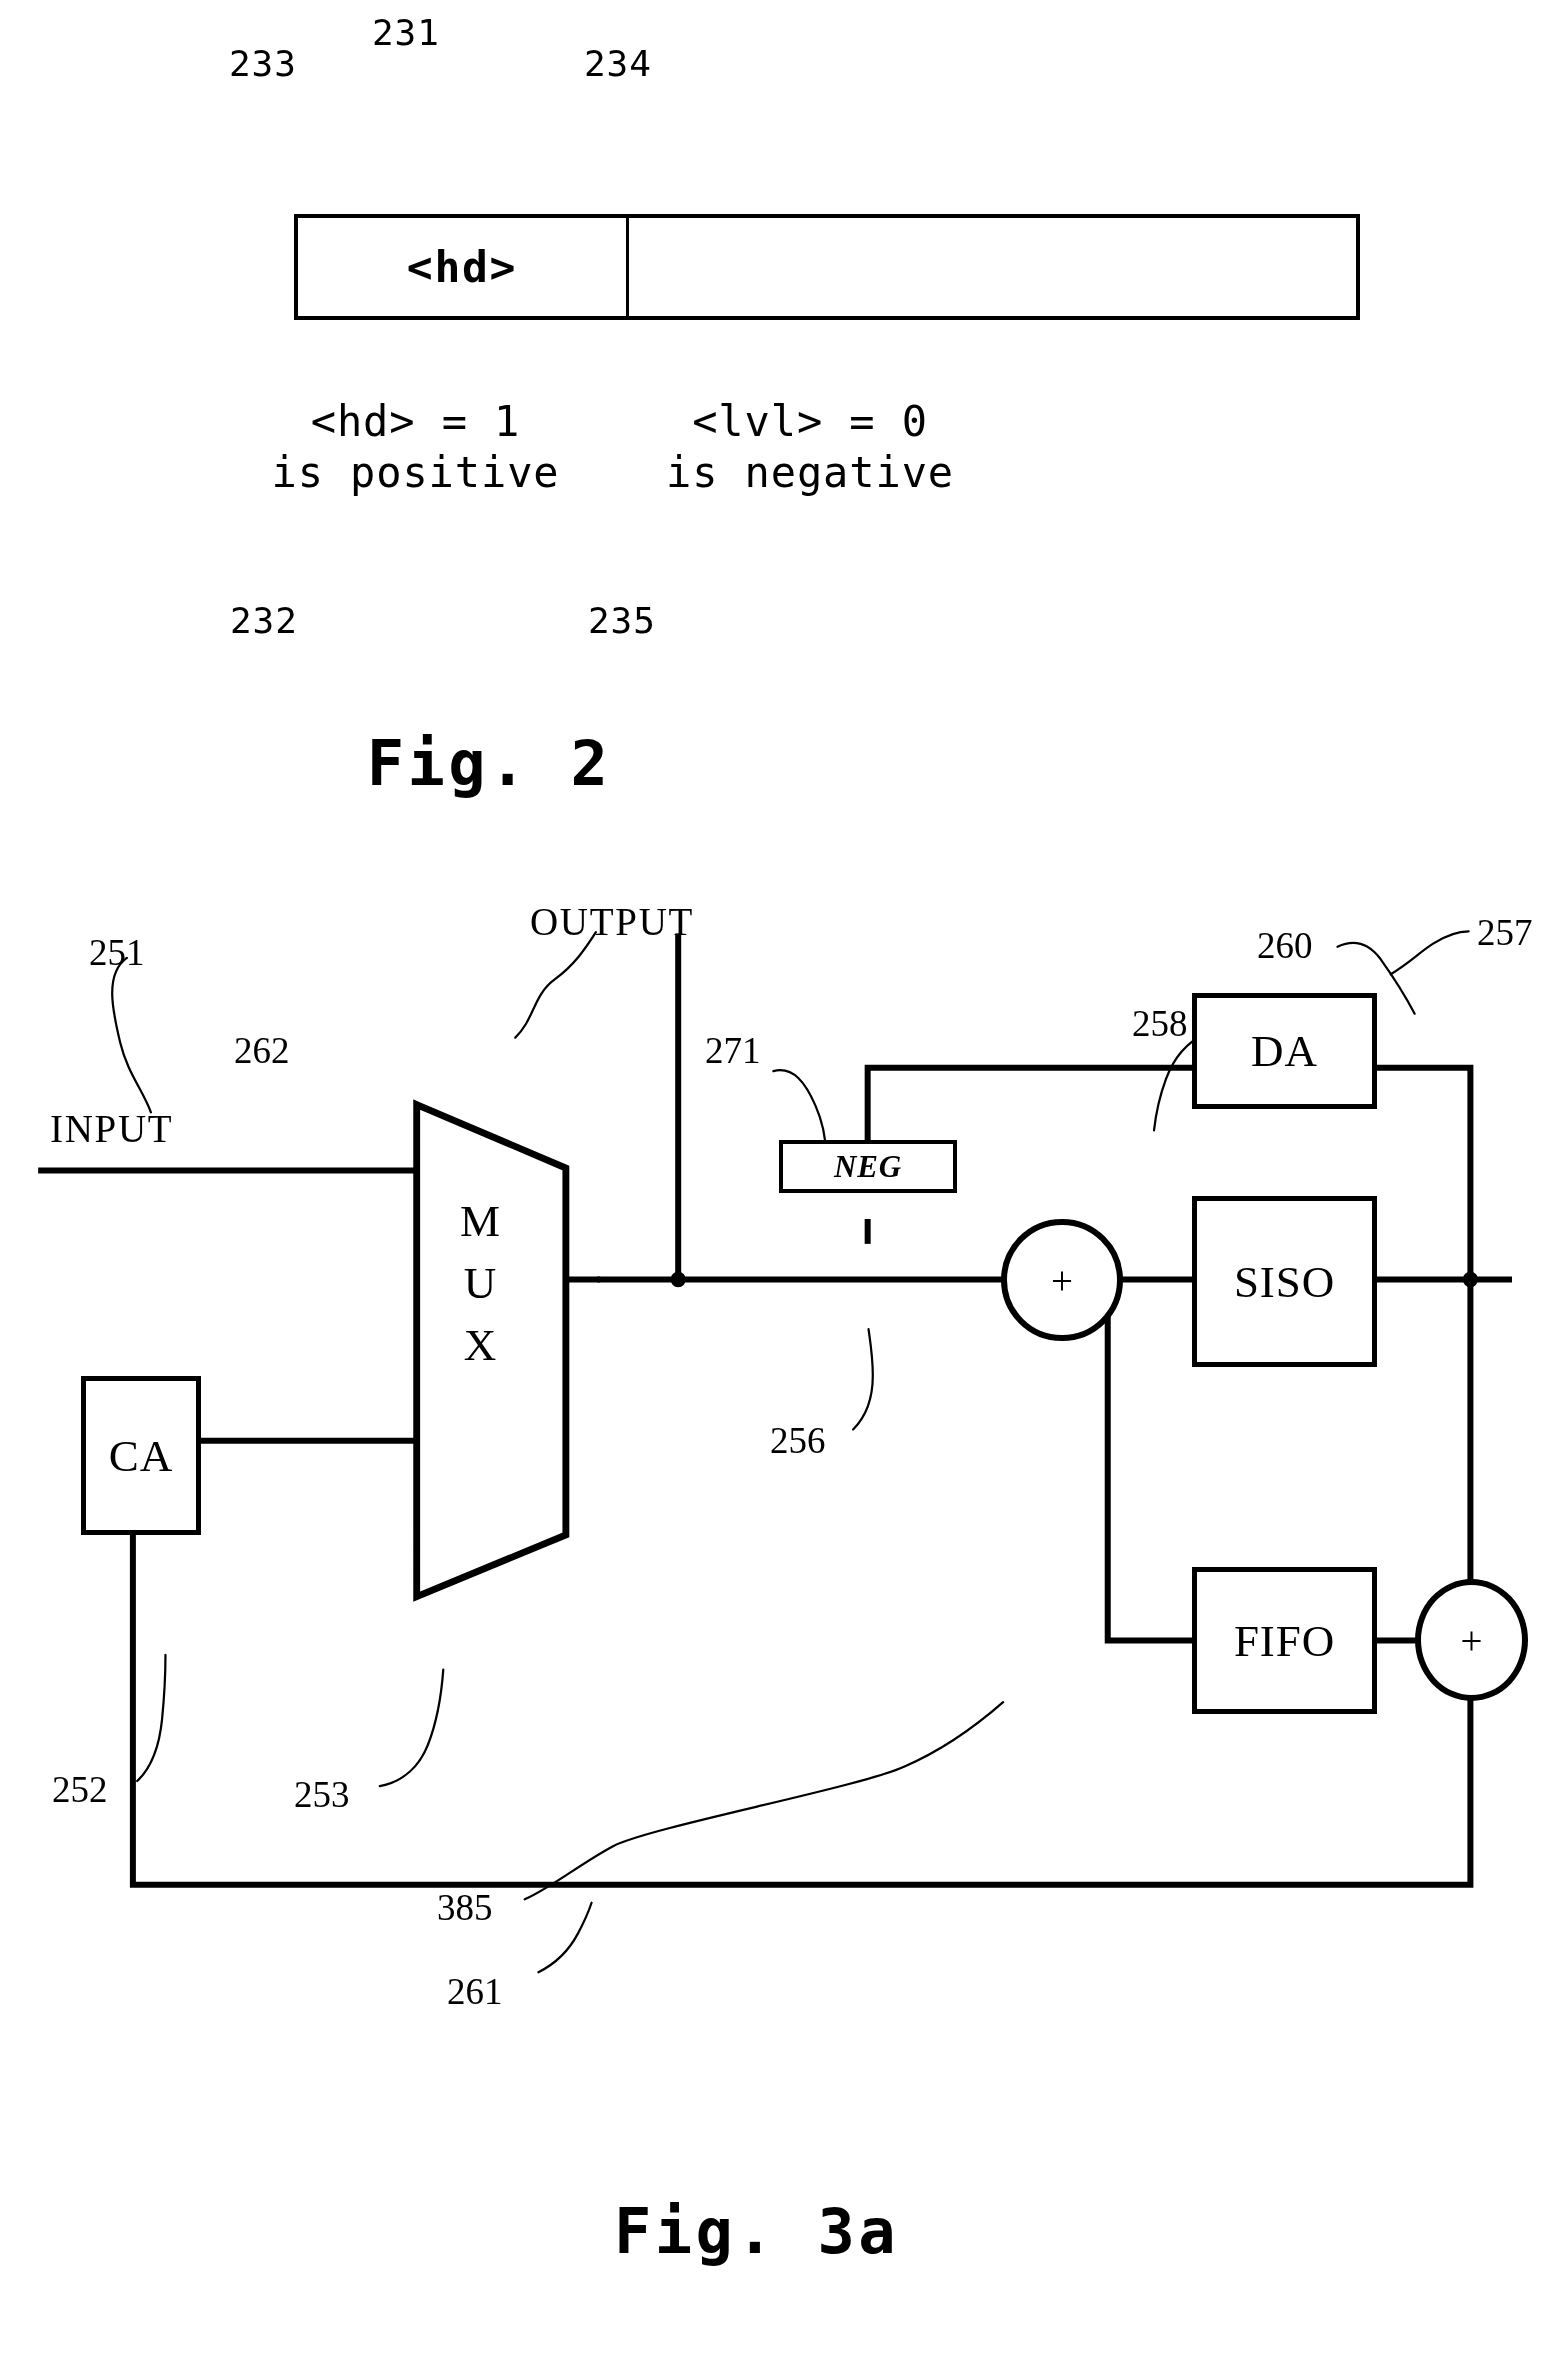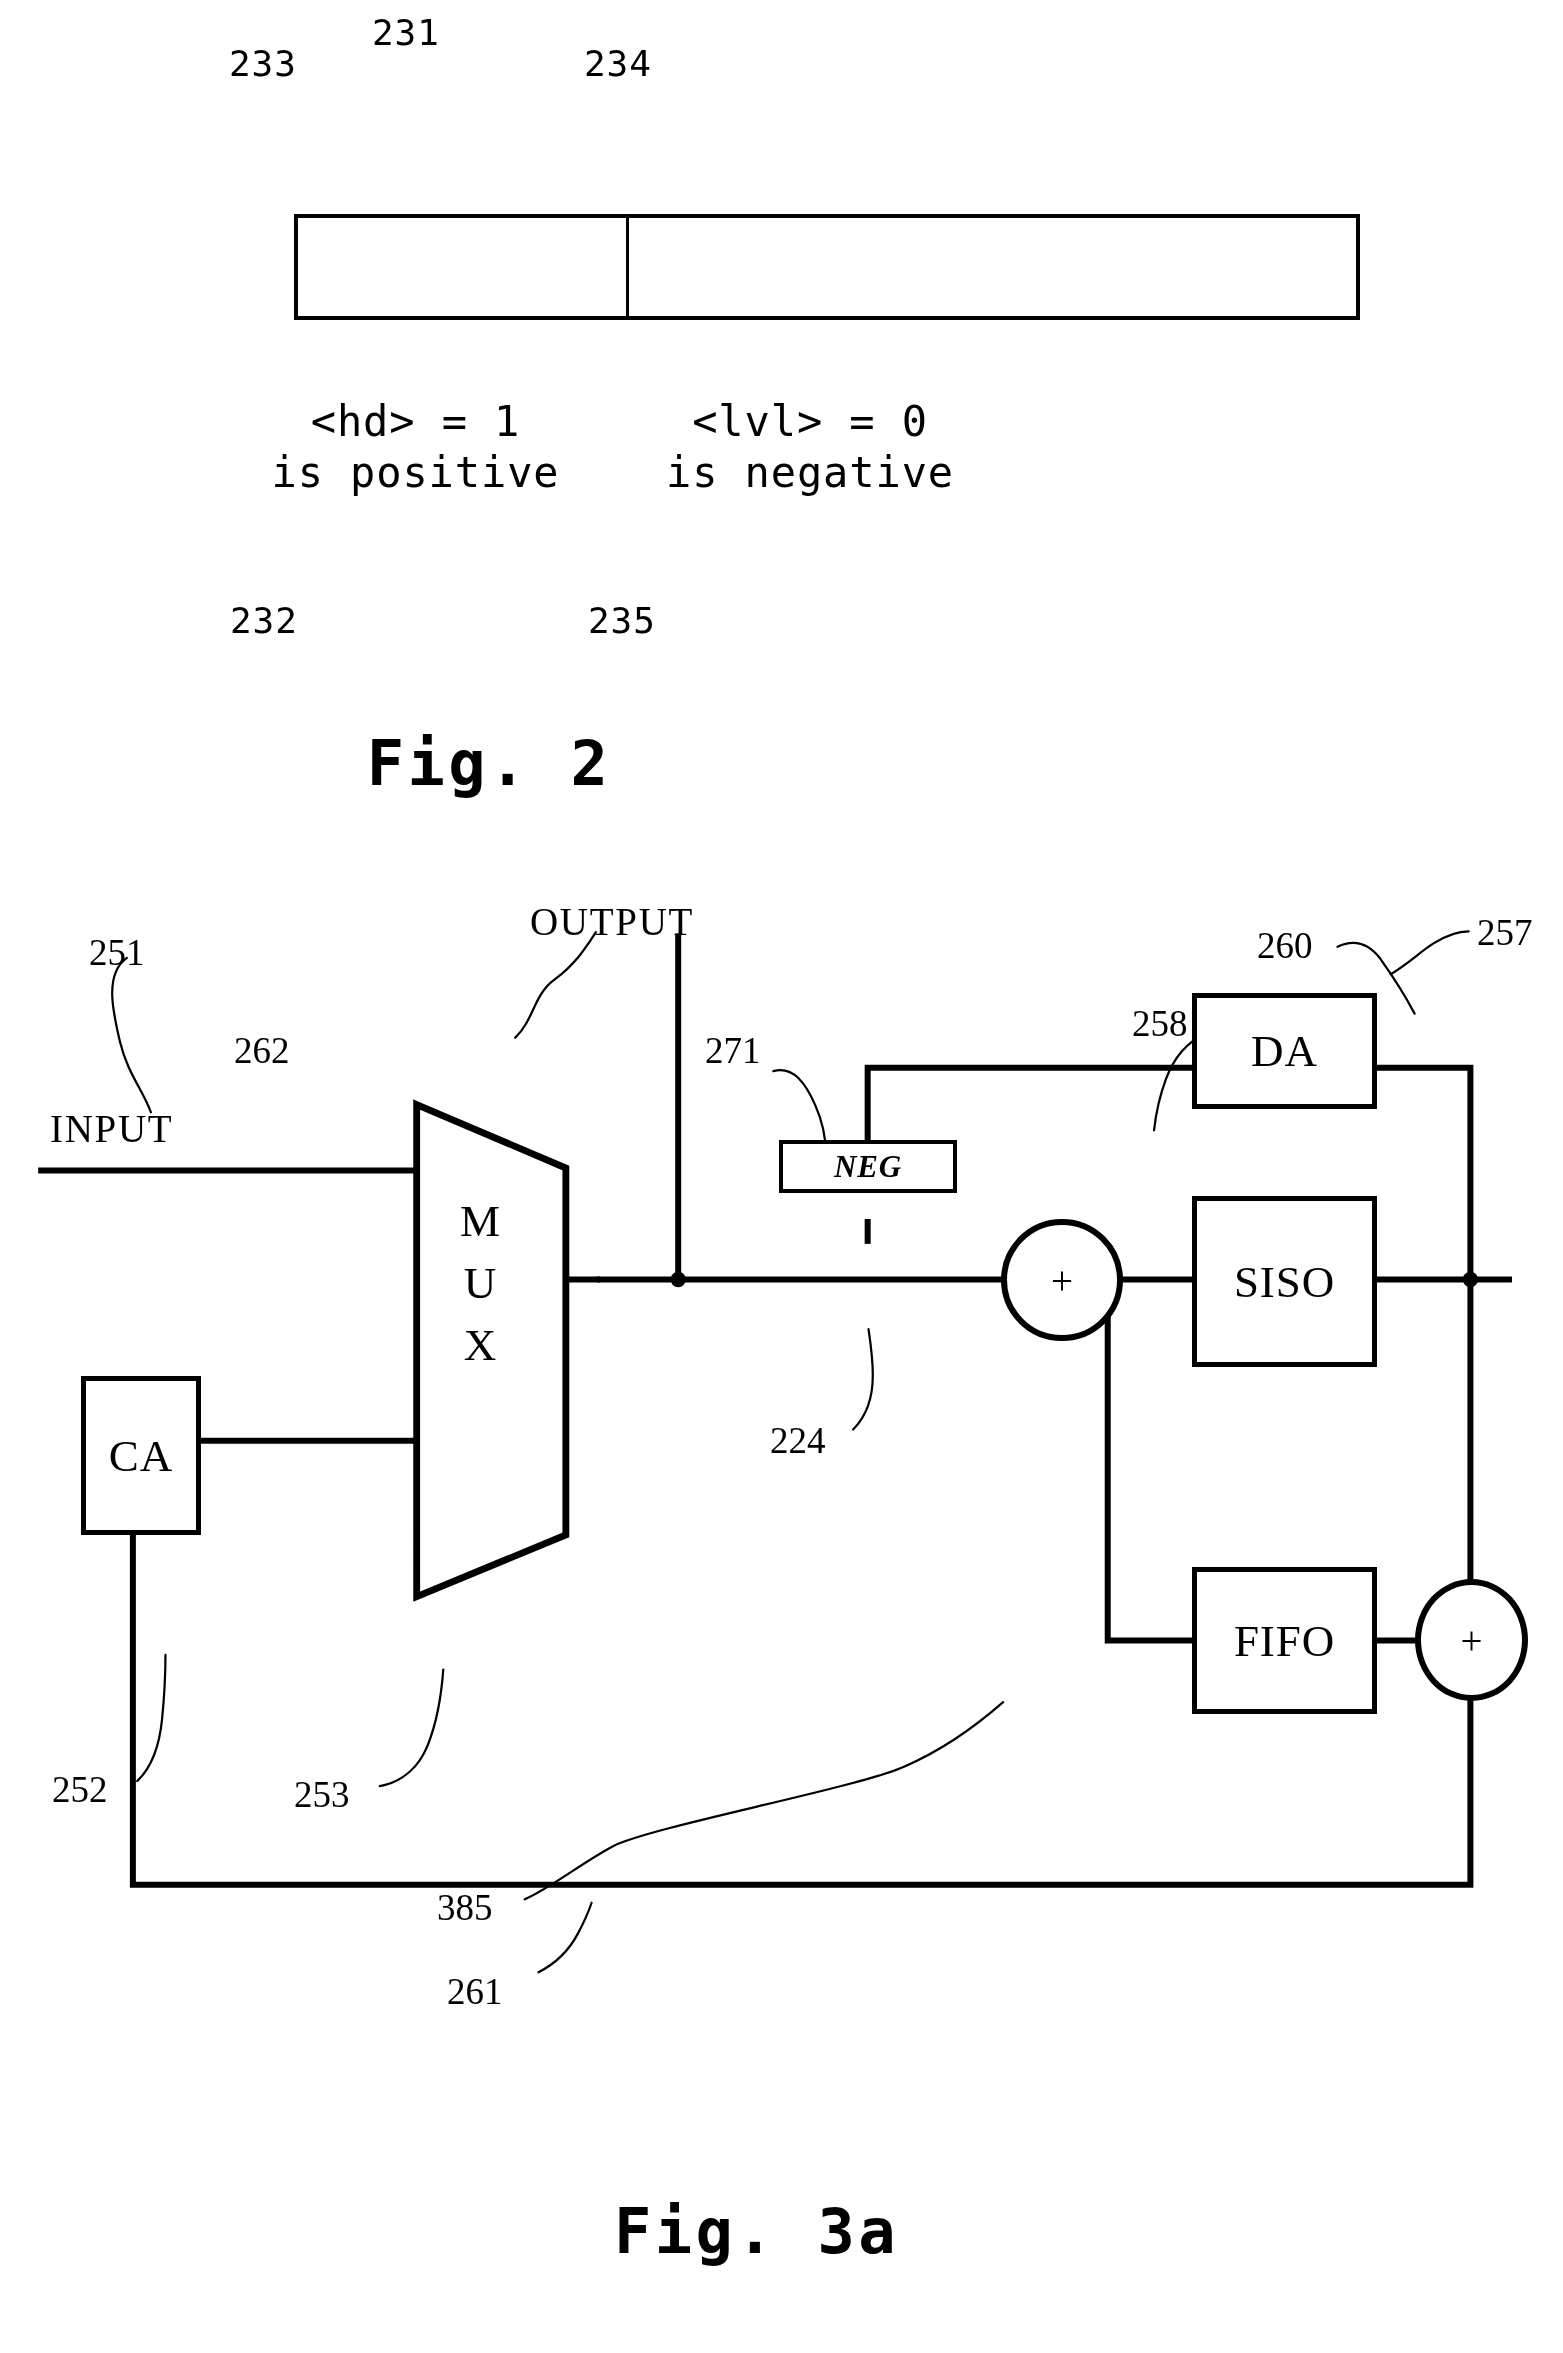--- a/index.html
+++ b/index.html
@@ -113,20 +113,23 @@
 
 <div id="page">
 
   <div class="abs" style="left:0; top:0; width:1563px; height:823px;">
 
     <div class="abs refnum-mono" style="left:372px; top:12px;">231</div>
     <div class="abs refnum-mono" style="left:229px; top:43px;">233</div>
     <div class="abs refnum-mono" style="left:584px; top:43px;">234</div>
 
     <div class="abs frame-box" style="left:294px; top:214px; width:1066px; height:106px;">
+      <div class="abs" style="left:0; top:0; width:328px; height:100%; display:flex; align-items:center; justify-content:center;">
+        <span class="field-label">&lt;hd&gt;</span>
+      </div>
       <div class="abs frame-divider" style="left:328px; top:0; width:0; height:100%;"></div>
     </div>
 
     <div class="abs" style="left:214px; top:396px; width:403px;">
       <div class="legend-text">&lt;hd&gt; = 1</div>
       <div class="legend-text">is positive</div>
     </div>
     <div class="abs" style="left:514px; top:396px; width:592px;">
       <div class="legend-text">&lt;lvl&gt; = 0</div>
       <div class="legend-text">is negative</div>
@@ -231,21 +234,21 @@
     <div class="abs adder" style="left:1415px; top:1579px; width:113px; height:122px;">
       <span>+</span>
     </div>
 
     <div class="abs refnum-serif" style="left:89px; top:931px;">251</div>
     <div class="abs refnum-serif" style="left:234px; top:1029px;">262</div>
     <div class="abs refnum-serif" style="left:705px; top:1029px;">271</div>
     <div class="abs refnum-serif" style="left:1477px; top:911px;">257</div>
     <div class="abs refnum-serif" style="left:1132px; top:1002px;">258</div>
     <div class="abs refnum-serif" style="left:1257px; top:924px;">260</div>
-    <div class="abs refnum-serif" style="left:770px; top:1419px;">224</div>
+    <div class="abs refnum-serif" style="left:770px; top:1419px;">256</div>
     <div class="abs refnum-serif" style="left:52px; top:1768px;">252</div>
     <div class="abs refnum-serif" style="left:294px; top:1773px;">253</div>
     <div class="abs refnum-serif" style="left:437px; top:1886px;">385</div>
     <div class="abs refnum-serif" style="left:447px; top:1970px;">261</div>
 
     <div class="abs fig-caption" style="left:0; top:2195px; width:1513px;">Fig. 3a</div>
   </div>
 
 </div>
 

